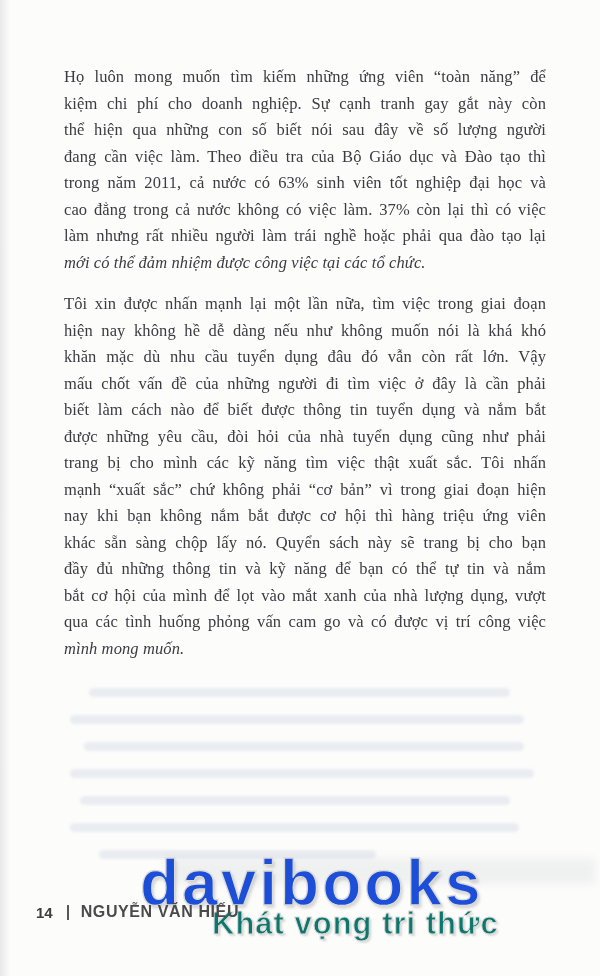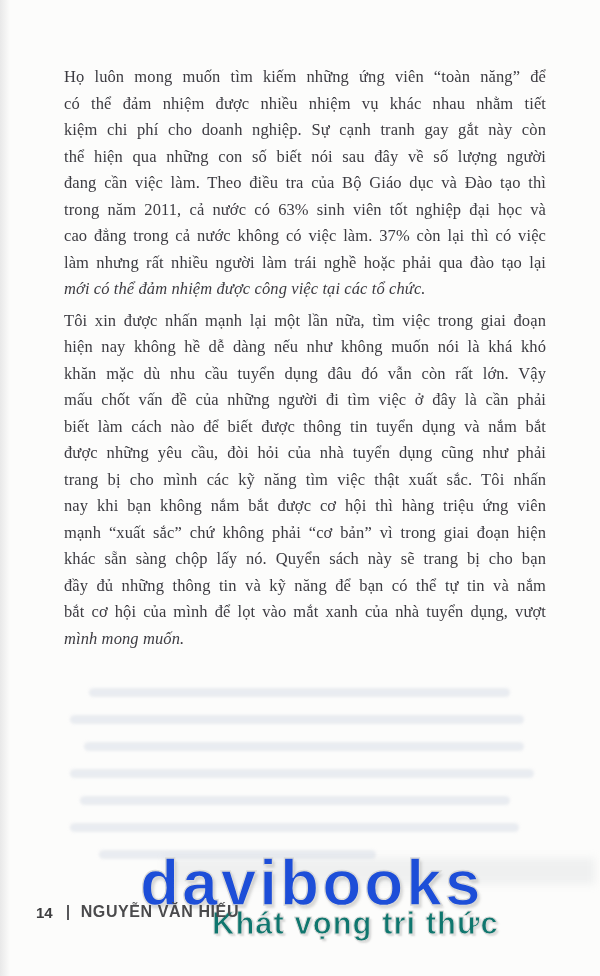--- a/index.html
+++ b/index.html
@@ -21,21 +21,21 @@
     pointer-events: none;
   }
   .text-block {
     position: absolute;
     left: 64px; top: 64px; width: 482px;
     color: #3c3b41;
     font-size: 16.5px;
     line-height: 26.5px;
     letter-spacing: 0.1px;
   }
-  .para + .para { margin-top: 5px; }
+  .para + .para { margin-top: 15px; }
   .line {
     text-align: justify;
     text-align-last: justify;
     height: 26.5px;
     overflow: hidden;
     white-space: nowrap;
   }
   .line.last {
     text-align-last: left;
     font-style: italic;
@@ -102,42 +102,42 @@
 </head>
 <body>
 
 <div class="page">
 
   <div class="edge-shade"></div>
 
   <div class="text-block">
       <div class="para">
         <div class="line">Họ luôn mong muốn tìm kiếm những ứng viên “toàn năng” để</div>
-        <div class="line">có thể đảm nhiệm được nhiều nhiệm vụ khác nhau nhằm tiết</div>
         <div class="line">kiệm chi phí cho doanh nghiệp. Sự cạnh tranh gay gắt này còn</div>
         <div class="line">thể hiện qua những con số biết nói sau đây về số lượng người</div>
         <div class="line">đang cần việc làm. Theo điều tra của Bộ Giáo dục và Đào tạo thì</div>
         <div class="line">trong năm 2011, cả nước có 63% sinh viên tốt nghiệp đại học và</div>
         <div class="line">cao đẳng trong cả nước không có việc làm. 37% còn lại thì có việc</div>
         <div class="line">làm nhưng rất nhiều người làm trái nghề hoặc phải qua đào tạo lại</div>
         <div class="line last">mới có thể đảm nhiệm được công việc tại các tổ chức.</div>
       </div>
       <div class="para">
         <div class="line">Tôi xin được nhấn mạnh lại một lần nữa, tìm việc trong giai đoạn</div>
         <div class="line">hiện nay không hề dễ dàng nếu như không muốn nói là khá khó</div>
         <div class="line">khăn mặc dù nhu cầu tuyển dụng đâu đó vẫn còn rất lớn. Vậy</div>
         <div class="line">mấu chốt vấn đề của những người đi tìm việc ở đây là cần phải</div>
         <div class="line">biết làm cách nào để biết được thông tin tuyển dụng và nắm bắt</div>
         <div class="line">được những yêu cầu, đòi hỏi của nhà tuyển dụng cũng như phải</div>
         <div class="line">trang bị cho mình các kỹ năng tìm việc thật xuất sắc. Tôi nhấn</div>
+        <div class="line">mạnh “xuất sắc” chứ không phải “cơ bản” vì trong giai đoạn hiện</div>
         <div class="line">nay khi bạn không nắm bắt được cơ hội thì hàng triệu ứng viên</div>
-        <div class="line">mạnh “xuất sắc” chứ không phải “cơ bản” vì trong giai đoạn hiện</div>
         <div class="line">khác sẵn sàng chộp lấy nó. Quyển sách này sẽ trang bị cho bạn</div>
         <div class="line">đầy đủ những thông tin và kỹ năng để bạn có thể tự tin và nắm</div>
-        <div class="line">bắt cơ hội của mình để lọt vào mắt xanh của nhà tuyển dụng, vượt</div>
+        <div class="line">bắt cơ hội của mình để lọt vào mắt xanh của nhà lượng dụng, vượt</div>
+        <div class="line">qua các tình huống phỏng vấn cam go và có được vị trí công việc</div>
         <div class="line last">mình mong muốn.</div>
       </div>
     </div>
 
   <div class="bleed">
     <div class="ghost-line" style="width:88%; margin-left:4%"></div>
     <div class="ghost-line" style="width:95%"></div>
     <div class="ghost-line" style="width:92%; margin-left:3%"></div>
     <div class="ghost-line" style="width:97%"></div>
     <div class="ghost-line" style="width:90%; margin-left:2%"></div>

